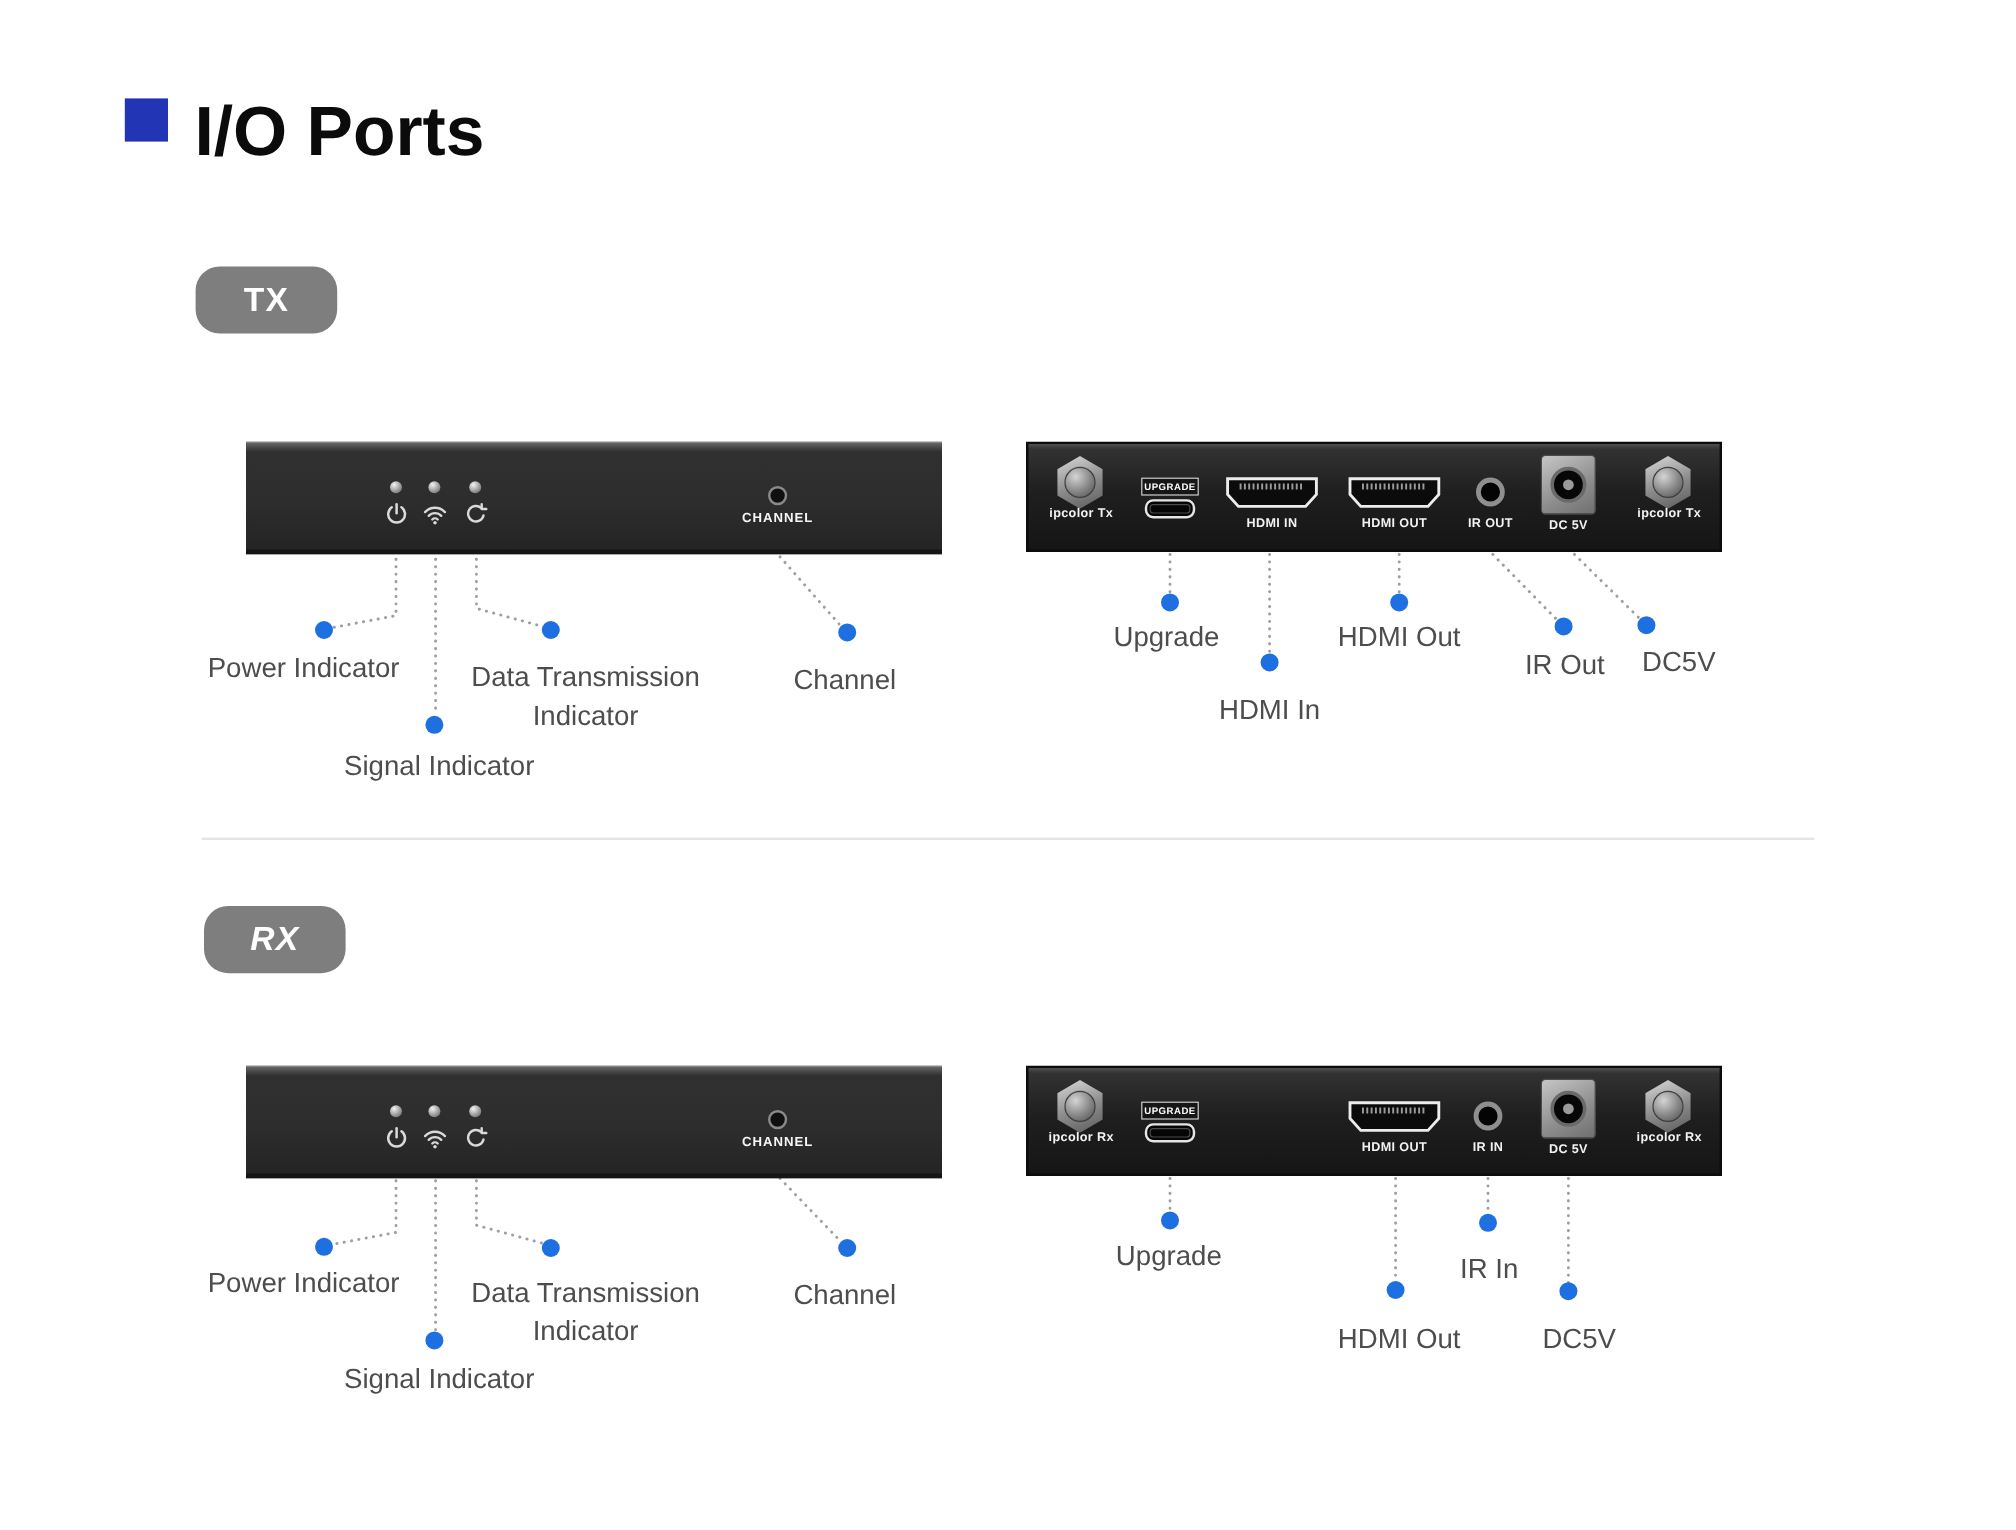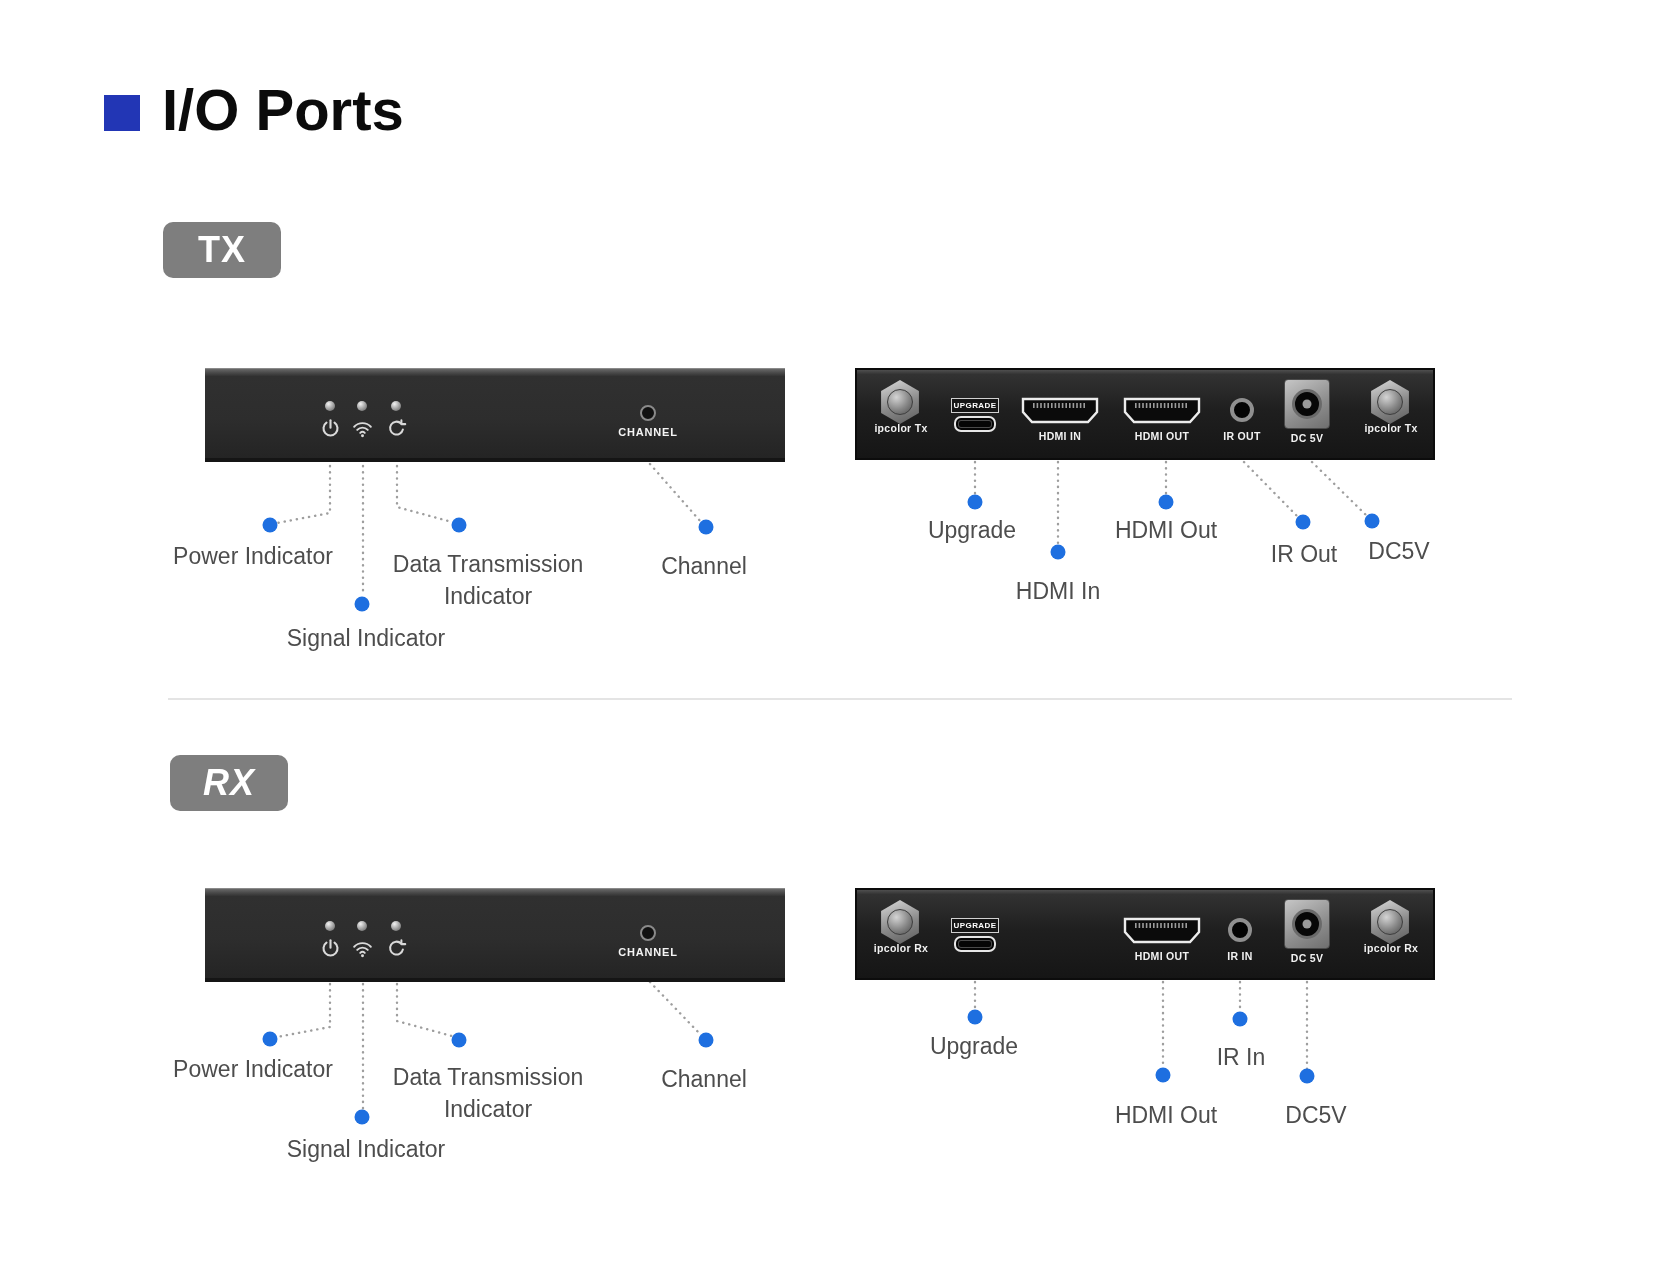--- a/index.html
+++ b/index.html
@@ -1,26 +1,26 @@
 <!DOCTYPE html>
 <html style="--accent: #2236b5; --dot: #1e6fe0; --badge: #7e7e7e;"><head>
 <meta charset="utf-8">
 <style>
   * { box-sizing:border-box; margin:0; padding:0; }
   html,body { background:#ffffff; }
   body { font-family:"Liberation Sans", sans-serif; }
   .canvas { position:relative; width:1680px; height:1275px; background:#fff; overflow:hidden; }
   .abs { position:absolute; }
 
-  .title-row { display:flex; align-items:center; gap:22px; left:104px; top:76px; }
+  .title-row { display:flex; align-items:flex-start; gap:22px; left:104px; top:76px; }
   .title-square { width:36px; height:36px; background:var(--accent,#2236b5); margin-top:6px; }
   .title-text { font-size:58px; font-weight:700; color:#0b0b0b; letter-spacing:0; }
 
-  .badge { width:118px; height:56px; border-radius:10px; background:var(--badge,#7e7e7e); color:#fff;
-           font-size:36px; font-weight:700; display:flex; align-items:center; justify-content:center; letter-spacing:1px; }
+  .badge { width:118px; height:56px; border-radius:20px; background:var(--badge,#7e7e7e); color:#fff;
+           font-size:28px; font-weight:700; display:flex; align-items:center; justify-content:center; letter-spacing:1px; }
 
   .front-panel { width:580px; height:94px;
      background:linear-gradient(180deg,#707070 0%,#4a4a4a 5%,#303030 9%,#2d2d2d 55%,#232323 100%);
      box-shadow:inset 0 -4px 0 #151515, inset 0 1px 0 #8a8a8a; }
   .rear-panel { width:580px; height:92px;
      background:linear-gradient(180deg,#5c5c5c 0%,#323232 7%,#1f1f1f 45%,#151515 100%);
      box-shadow:inset 0 0 0 2px #0c0c0c; }
 
   .led-col { position:absolute; top:33px; width:26px; display:flex; flex-direction:column; align-items:center; gap:7px; }
   .led-hole { width:10px; height:10px; border-radius:50%;

